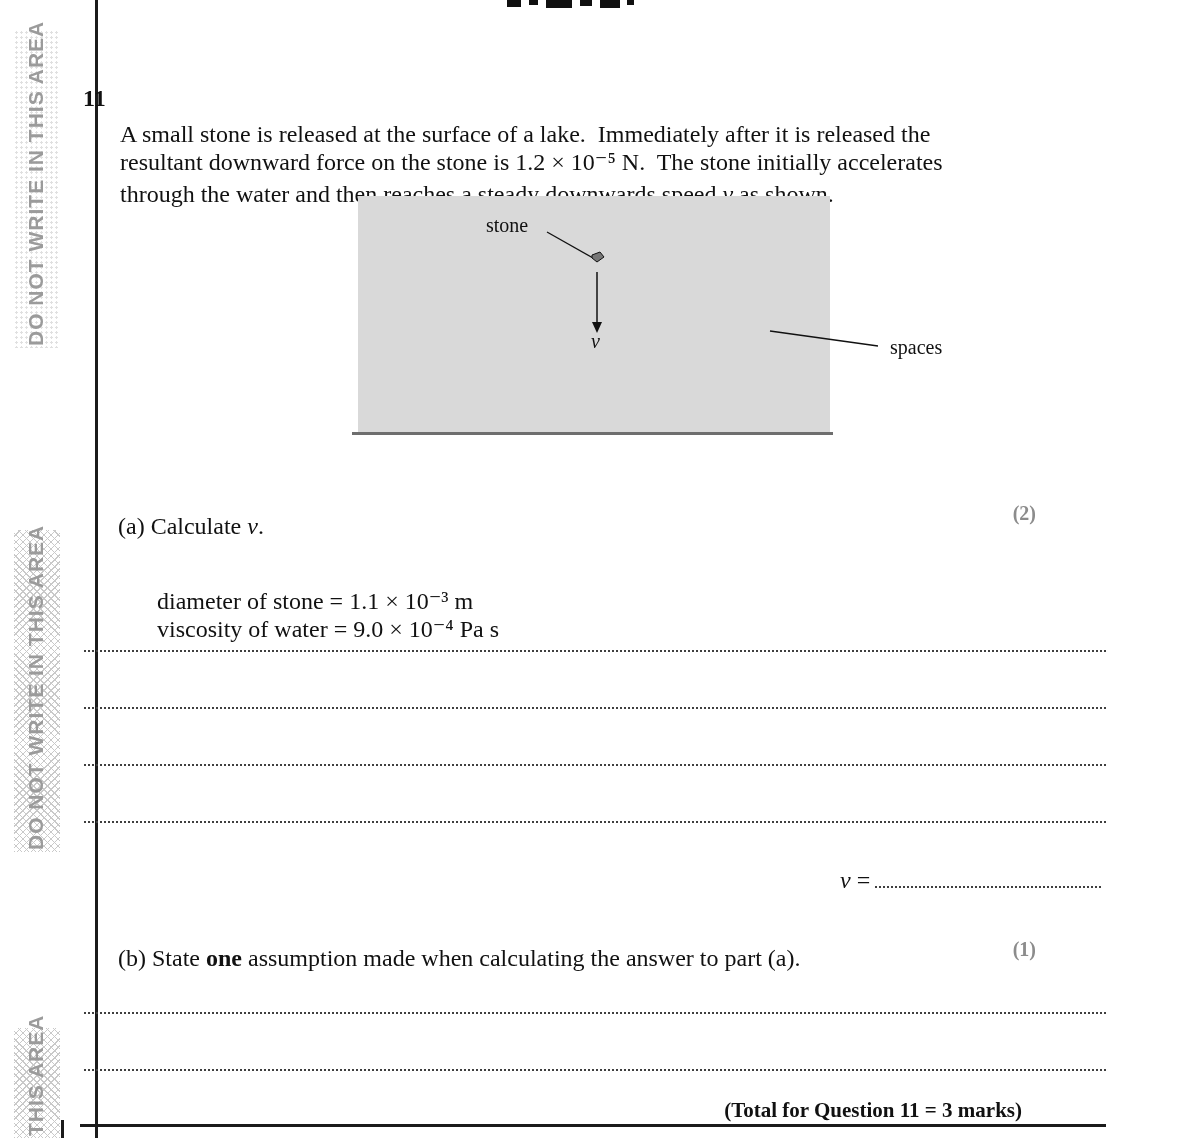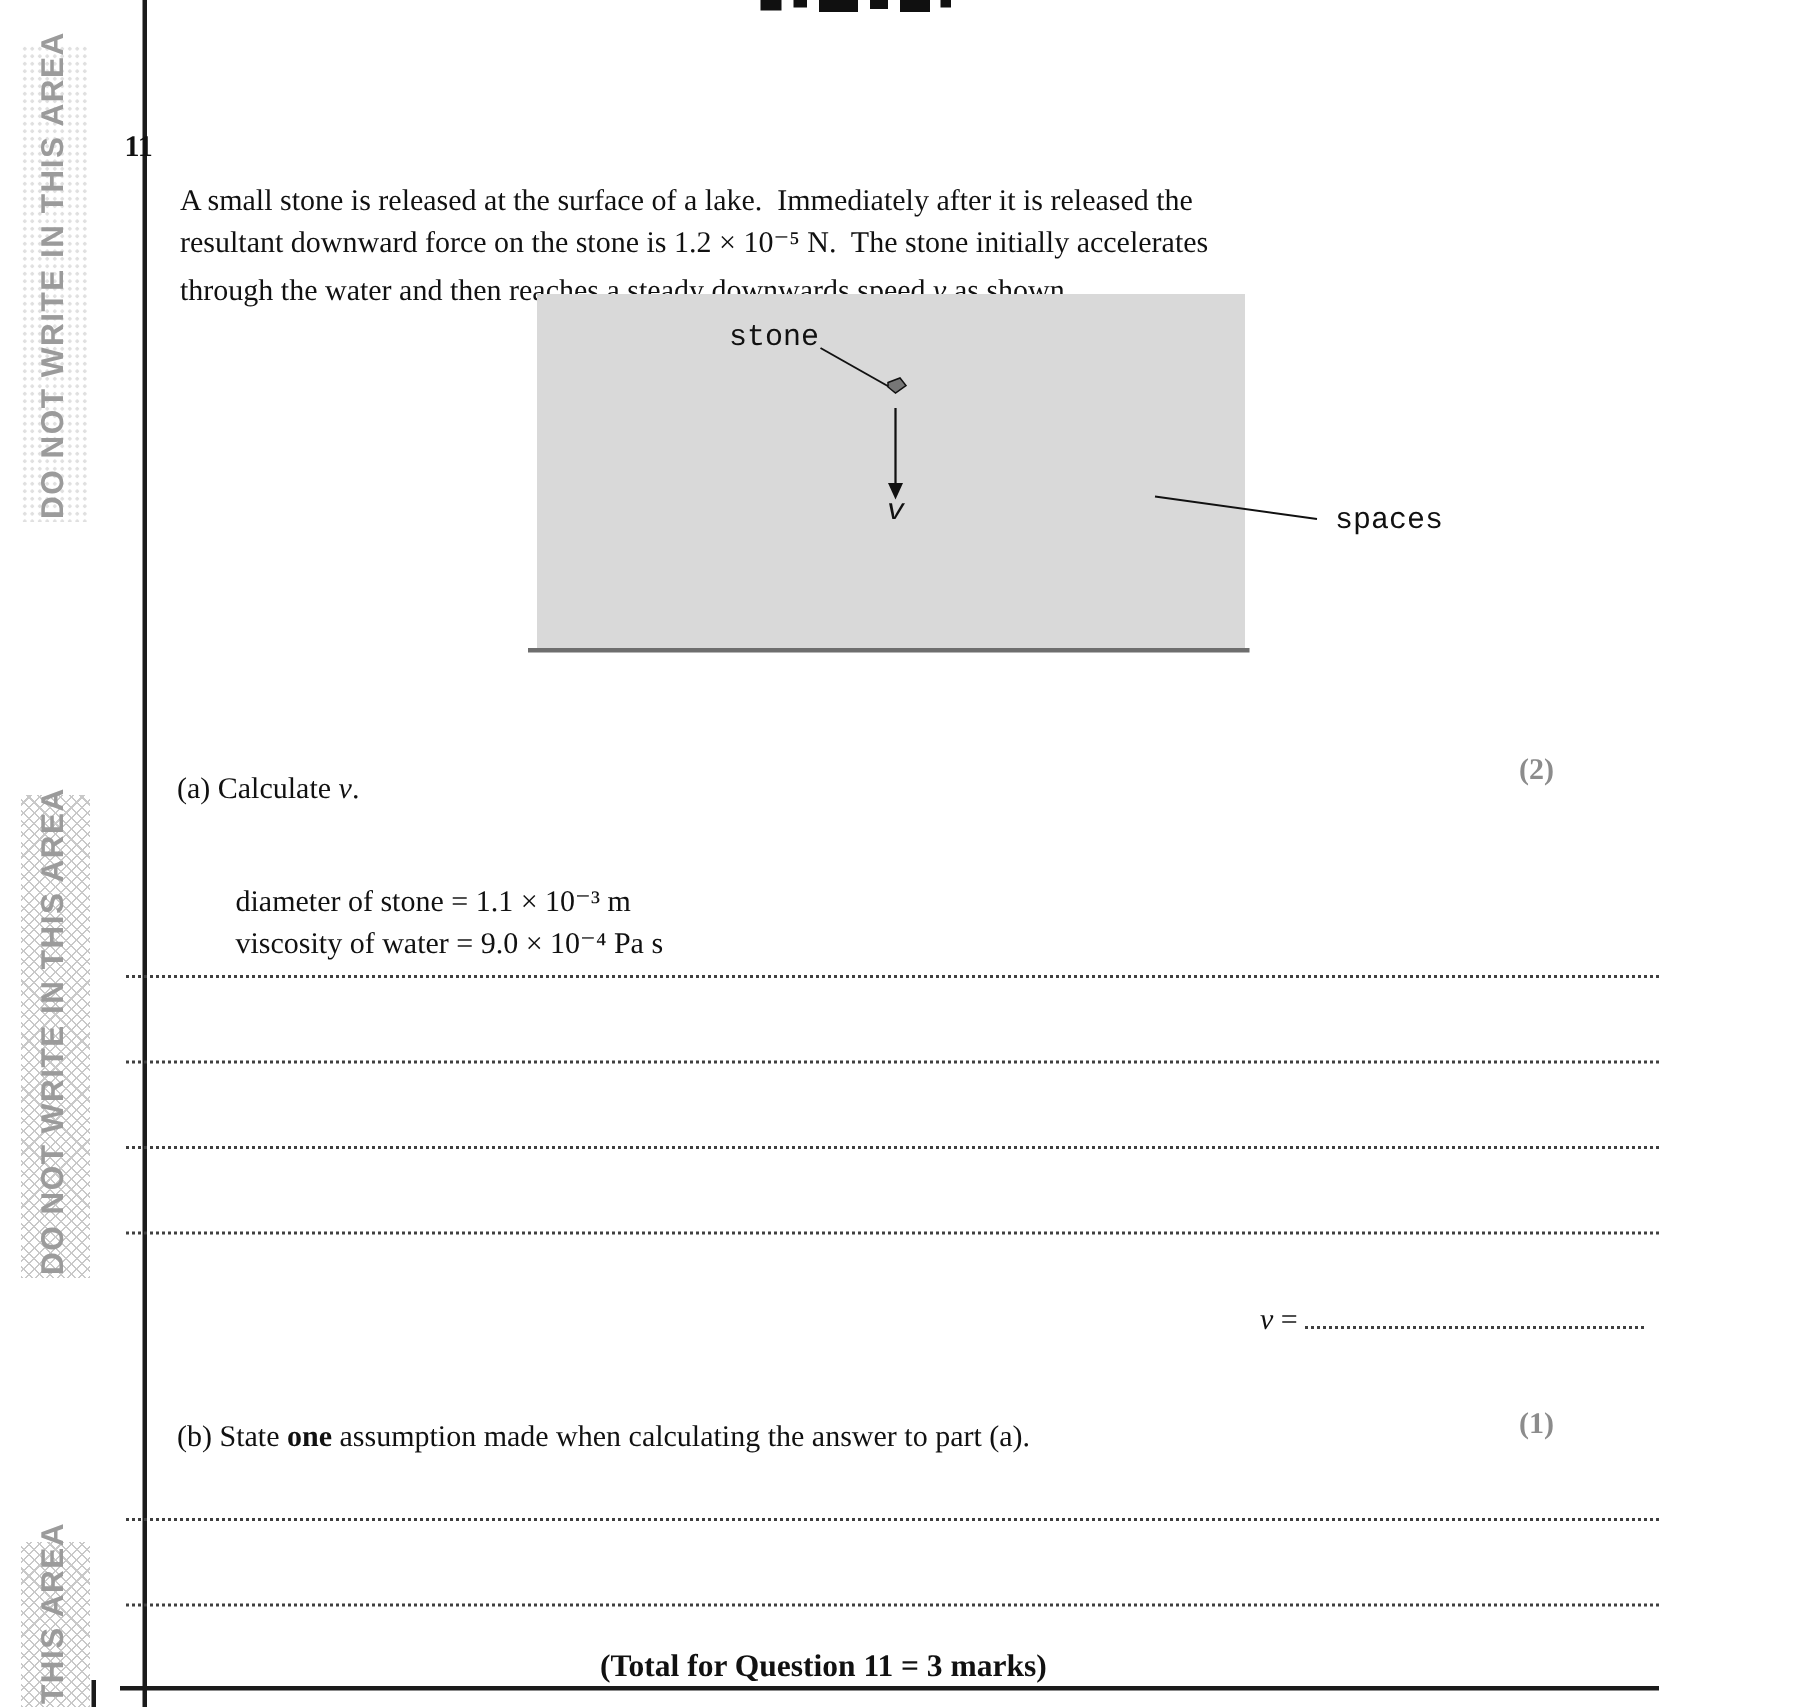--- a/index.html
+++ b/index.html
@@ -7,21 +7,21 @@
   .page {
     position:relative; width:1198px; height:1138px;
     background:#ffffff; overflow:hidden;
     font-family:"Liberation Serif","DejaVu Serif",serif;
     color:#111;
   }
   .abs { position:absolute; }
   .pre { white-space:pre;margin-top:36px; }
   .it { font-style:italic; }
   .b  { font-weight:bold; }
-  .body-text { font-size:20px; line-height:28px; }
+  .body-text { font-size:24px; line-height:28px; }
   .marks { color:#8c8c8c; font-weight:bold; font-size:20px; }
 
   
   .margin-rule { left:95px; top:0; width:3px; height:1138px; background:#1b1b1b; }
   .corner-tick { left:61px; top:1120px; width:3px; height:18px; background:#1b1b1b; }
   .margin-text {
     font-family:"Liberation Sans","DejaVu Sans",sans-serif;
     font-weight:bold; font-size:21px; letter-spacing:1px;
     color:#9b9b9b; white-space:nowrap;
     transform-origin:0 0; transform:rotate(-90deg);
@@ -34,21 +34,21 @@
   .hatch {
     left:14px; width:46px;
     background-image:
       repeating-linear-gradient(45deg,  #c9c9c9 0, #c9c9c9 1px, transparent 1px, transparent 5px),
       repeating-linear-gradient(-45deg, #c9c9c9 0, #c9c9c9 1px, transparent 1px, transparent 5px);
   }
 
   
   .diagram-box { left:358px; top:196px; width:472px; height:238px; background:#d9d9d9; }
   .diagram-baseline { left:352px; top:432px; width:481px; height:3px; background:#6e6e6e; }
-  .diagram-label { font-size:20px;font-family:Liberation Mono, monospace; }
+  .diagram-label { font-size:20px; }
   svg.overlay { left:0; top:0; pointer-events:none; }
 
   
   .dotline-full { left:84px; width:1022px; height:2px; border-bottom:2px dotted #3f3f3f; }
   .dot-inline { display:inline-block; width:226px; height:16px; border-bottom:2px dotted #3f3f3f; margin-left:5px; }
 
   .total-rule { left:80px; top:1124px; width:1026px; height:3px; background:#1b1b1b; }
   .crop-mark { position:absolute; top:0; background:#101010; }
 </style>
 </head>
@@ -109,16 +109,16 @@
   <div class="abs dotline-full" style="top:821px"></div>
 
   <div class="abs body-text" style="left:840px;top:866px"><span class="it">v</span><span class="pre"> =</span><span class="dot-inline"></span></div>
 
   <div class="abs body-text pre" style="left:118px;top:908px"><span>(b) State </span><span class="b">one</span><span> assumption made when calculating the answer to part (a).</span></div>
   <div class="abs marks" style="left:986px;top:938px;width:50px;text-align:right">(1)</div>
 
   <div class="abs dotline-full" style="top:1012px"></div>
   <div class="abs dotline-full" style="top:1069px"></div>
 
-  <div class="abs b" style="left:400px;top:1098px;width:622px;font-size:21px">(Total for Question 11 = 3 marks)</div>
+  <div class="abs b" style="left:400px;top:1098px;width:622px;text-align:right;font-size:21px">(Total for Question 11 = 3 marks)</div>
   <div class="abs total-rule"></div>
 
 </div>
 
 </body></html>

